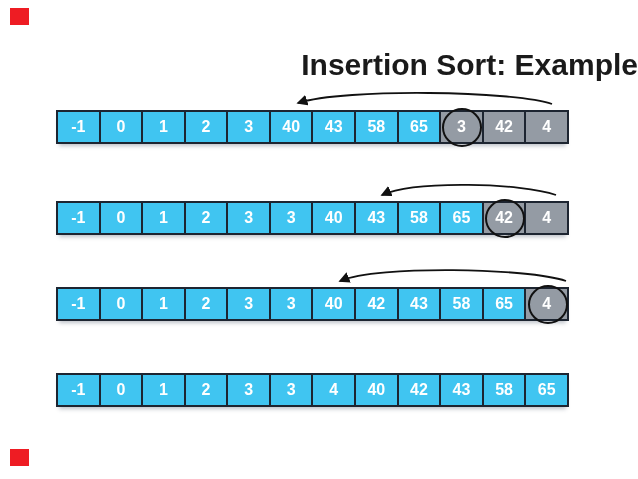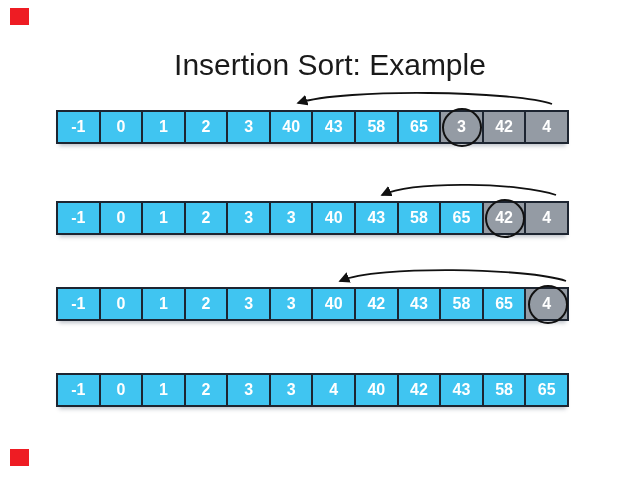--- a/index.html
+++ b/index.html
@@ -11,23 +11,23 @@
   }
   #slide {
     position: relative;
     width: 638px; height: 479px;
     background: #ffffff;
   }
   .slide-title {
     position: absolute;
     left: 0; right: 0; top: 28px;
     margin-left: 22px;
-    text-align: center;
+    text-align: right;
     font-size: 30px;
-    font-weight: 400;
+    font-weight: 700;
     color: #1a1a1a;
     letter-spacing: 0px;
     white-space: nowrap;
   }
   .array-row {
     position: absolute;
     left: 56px;
     width: 509px;
     height: 30px;
     display: flex;

